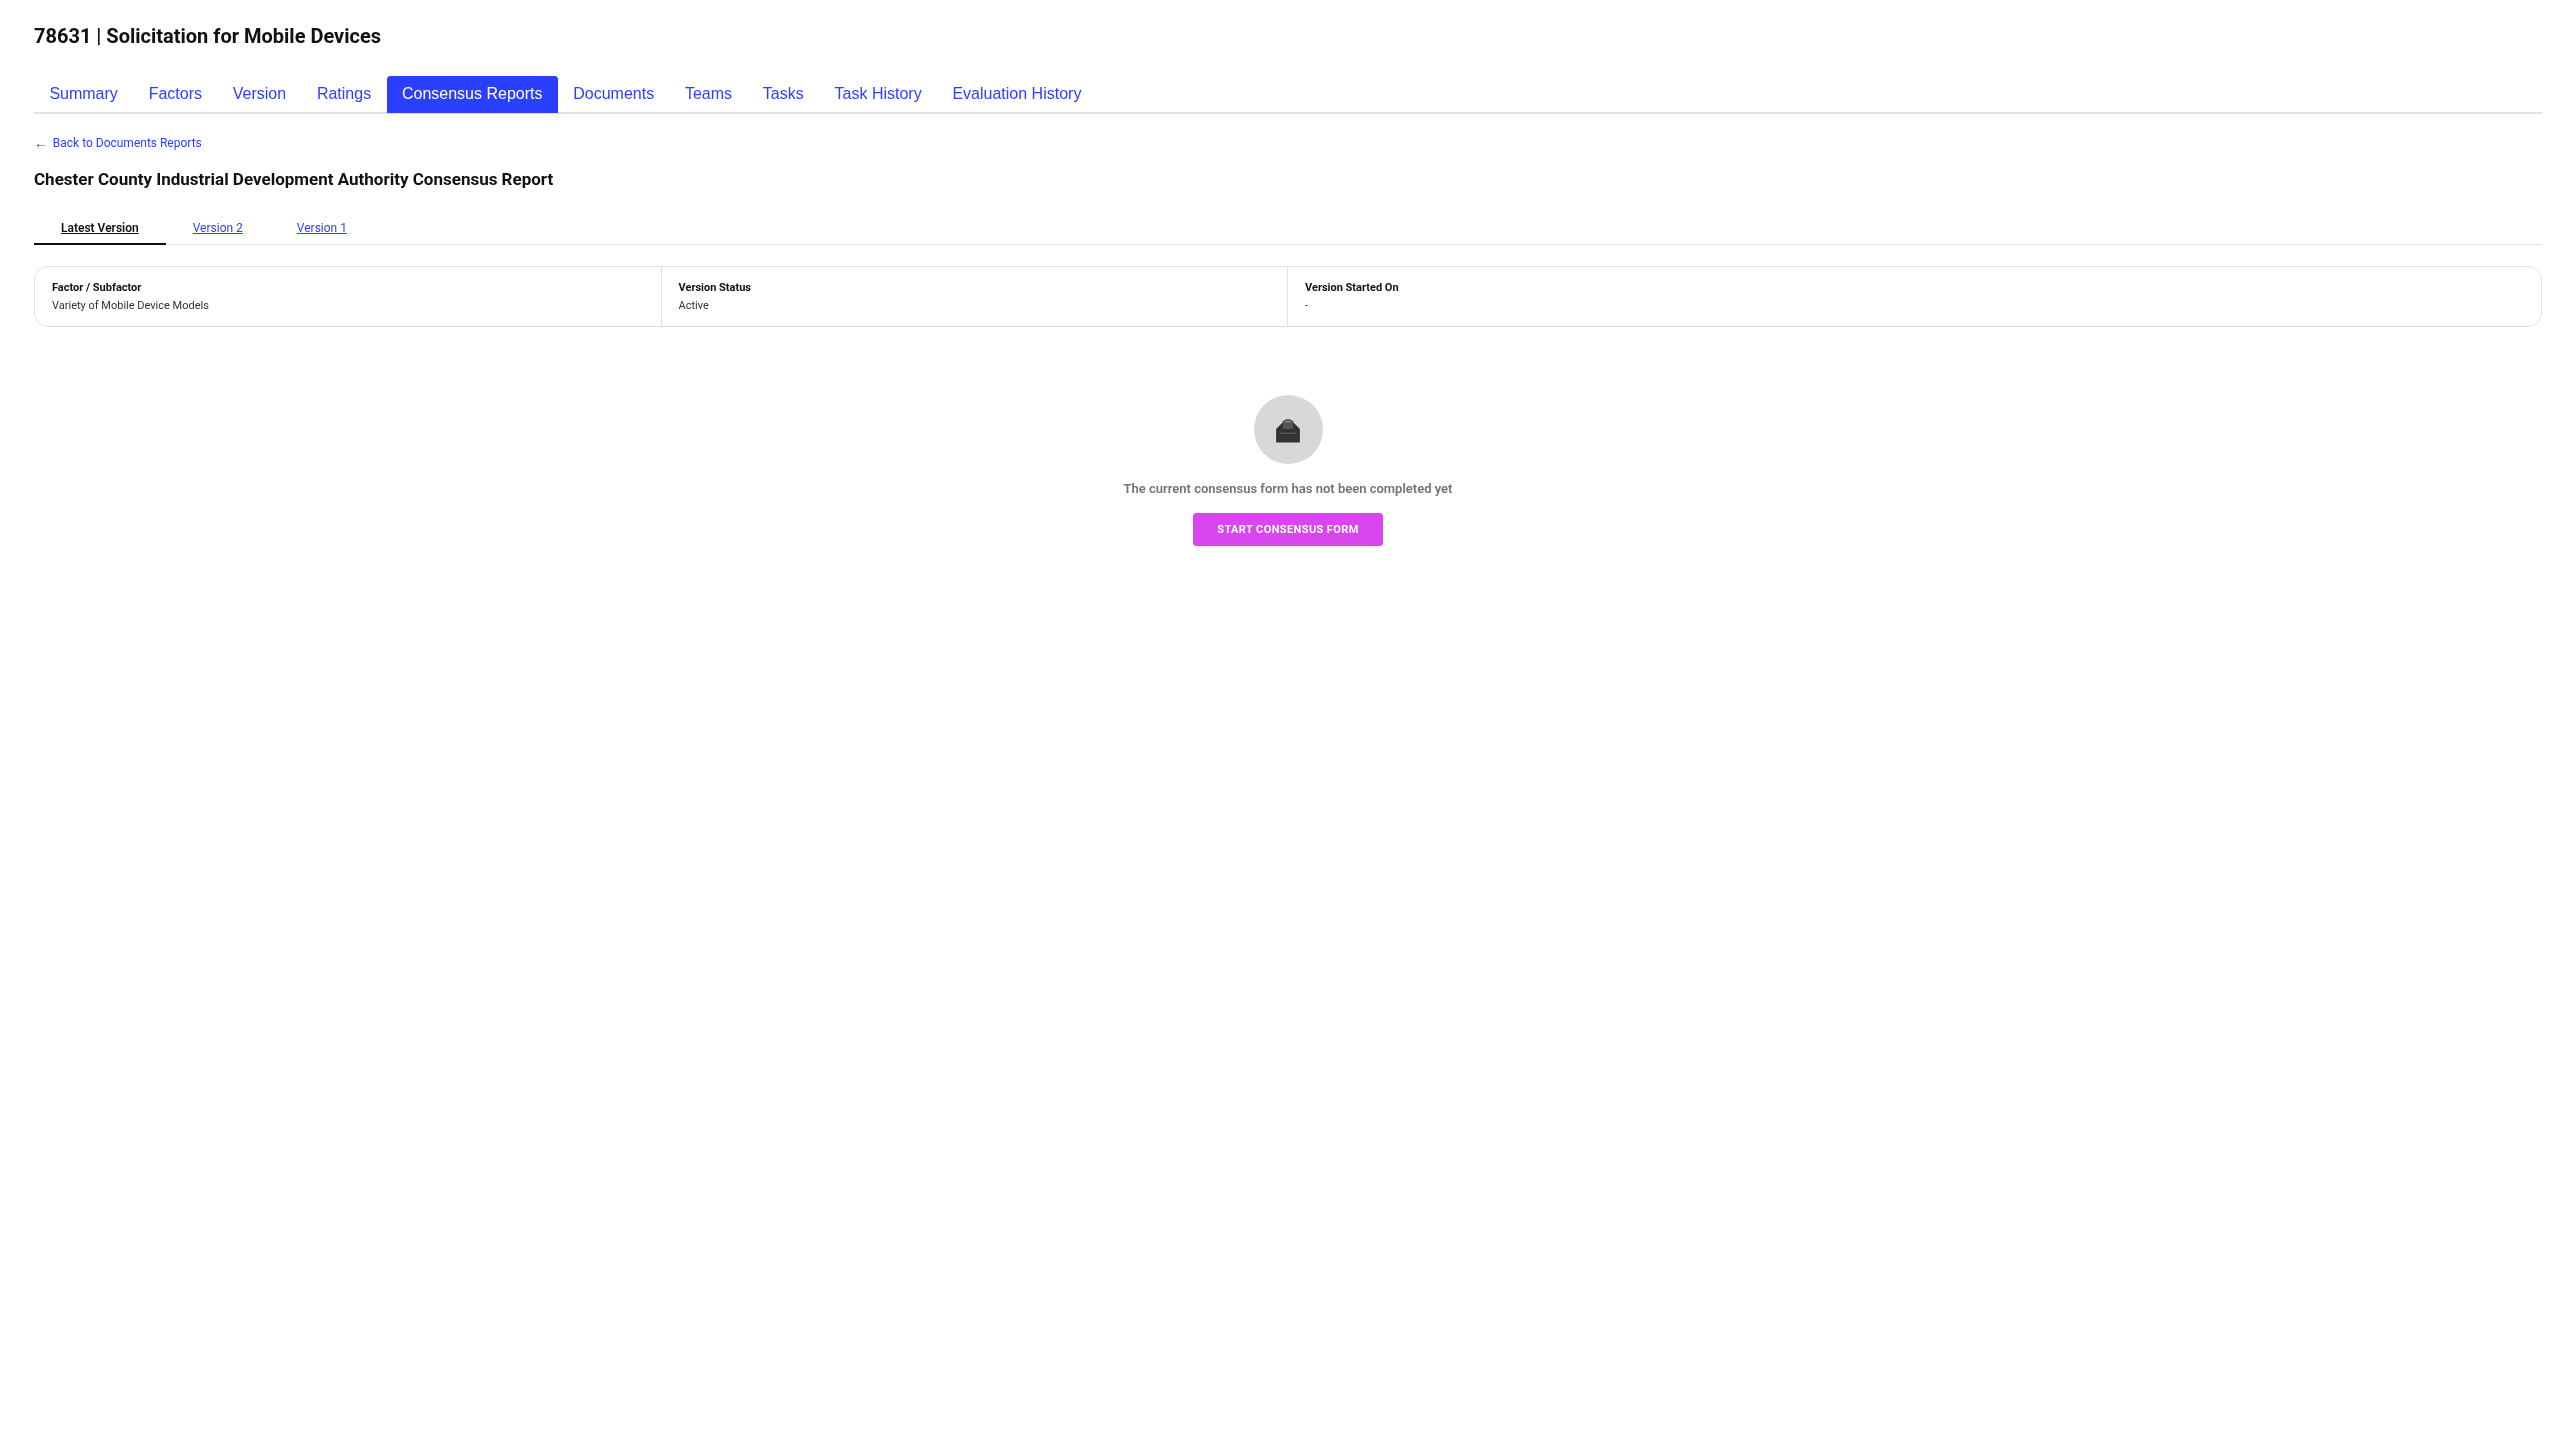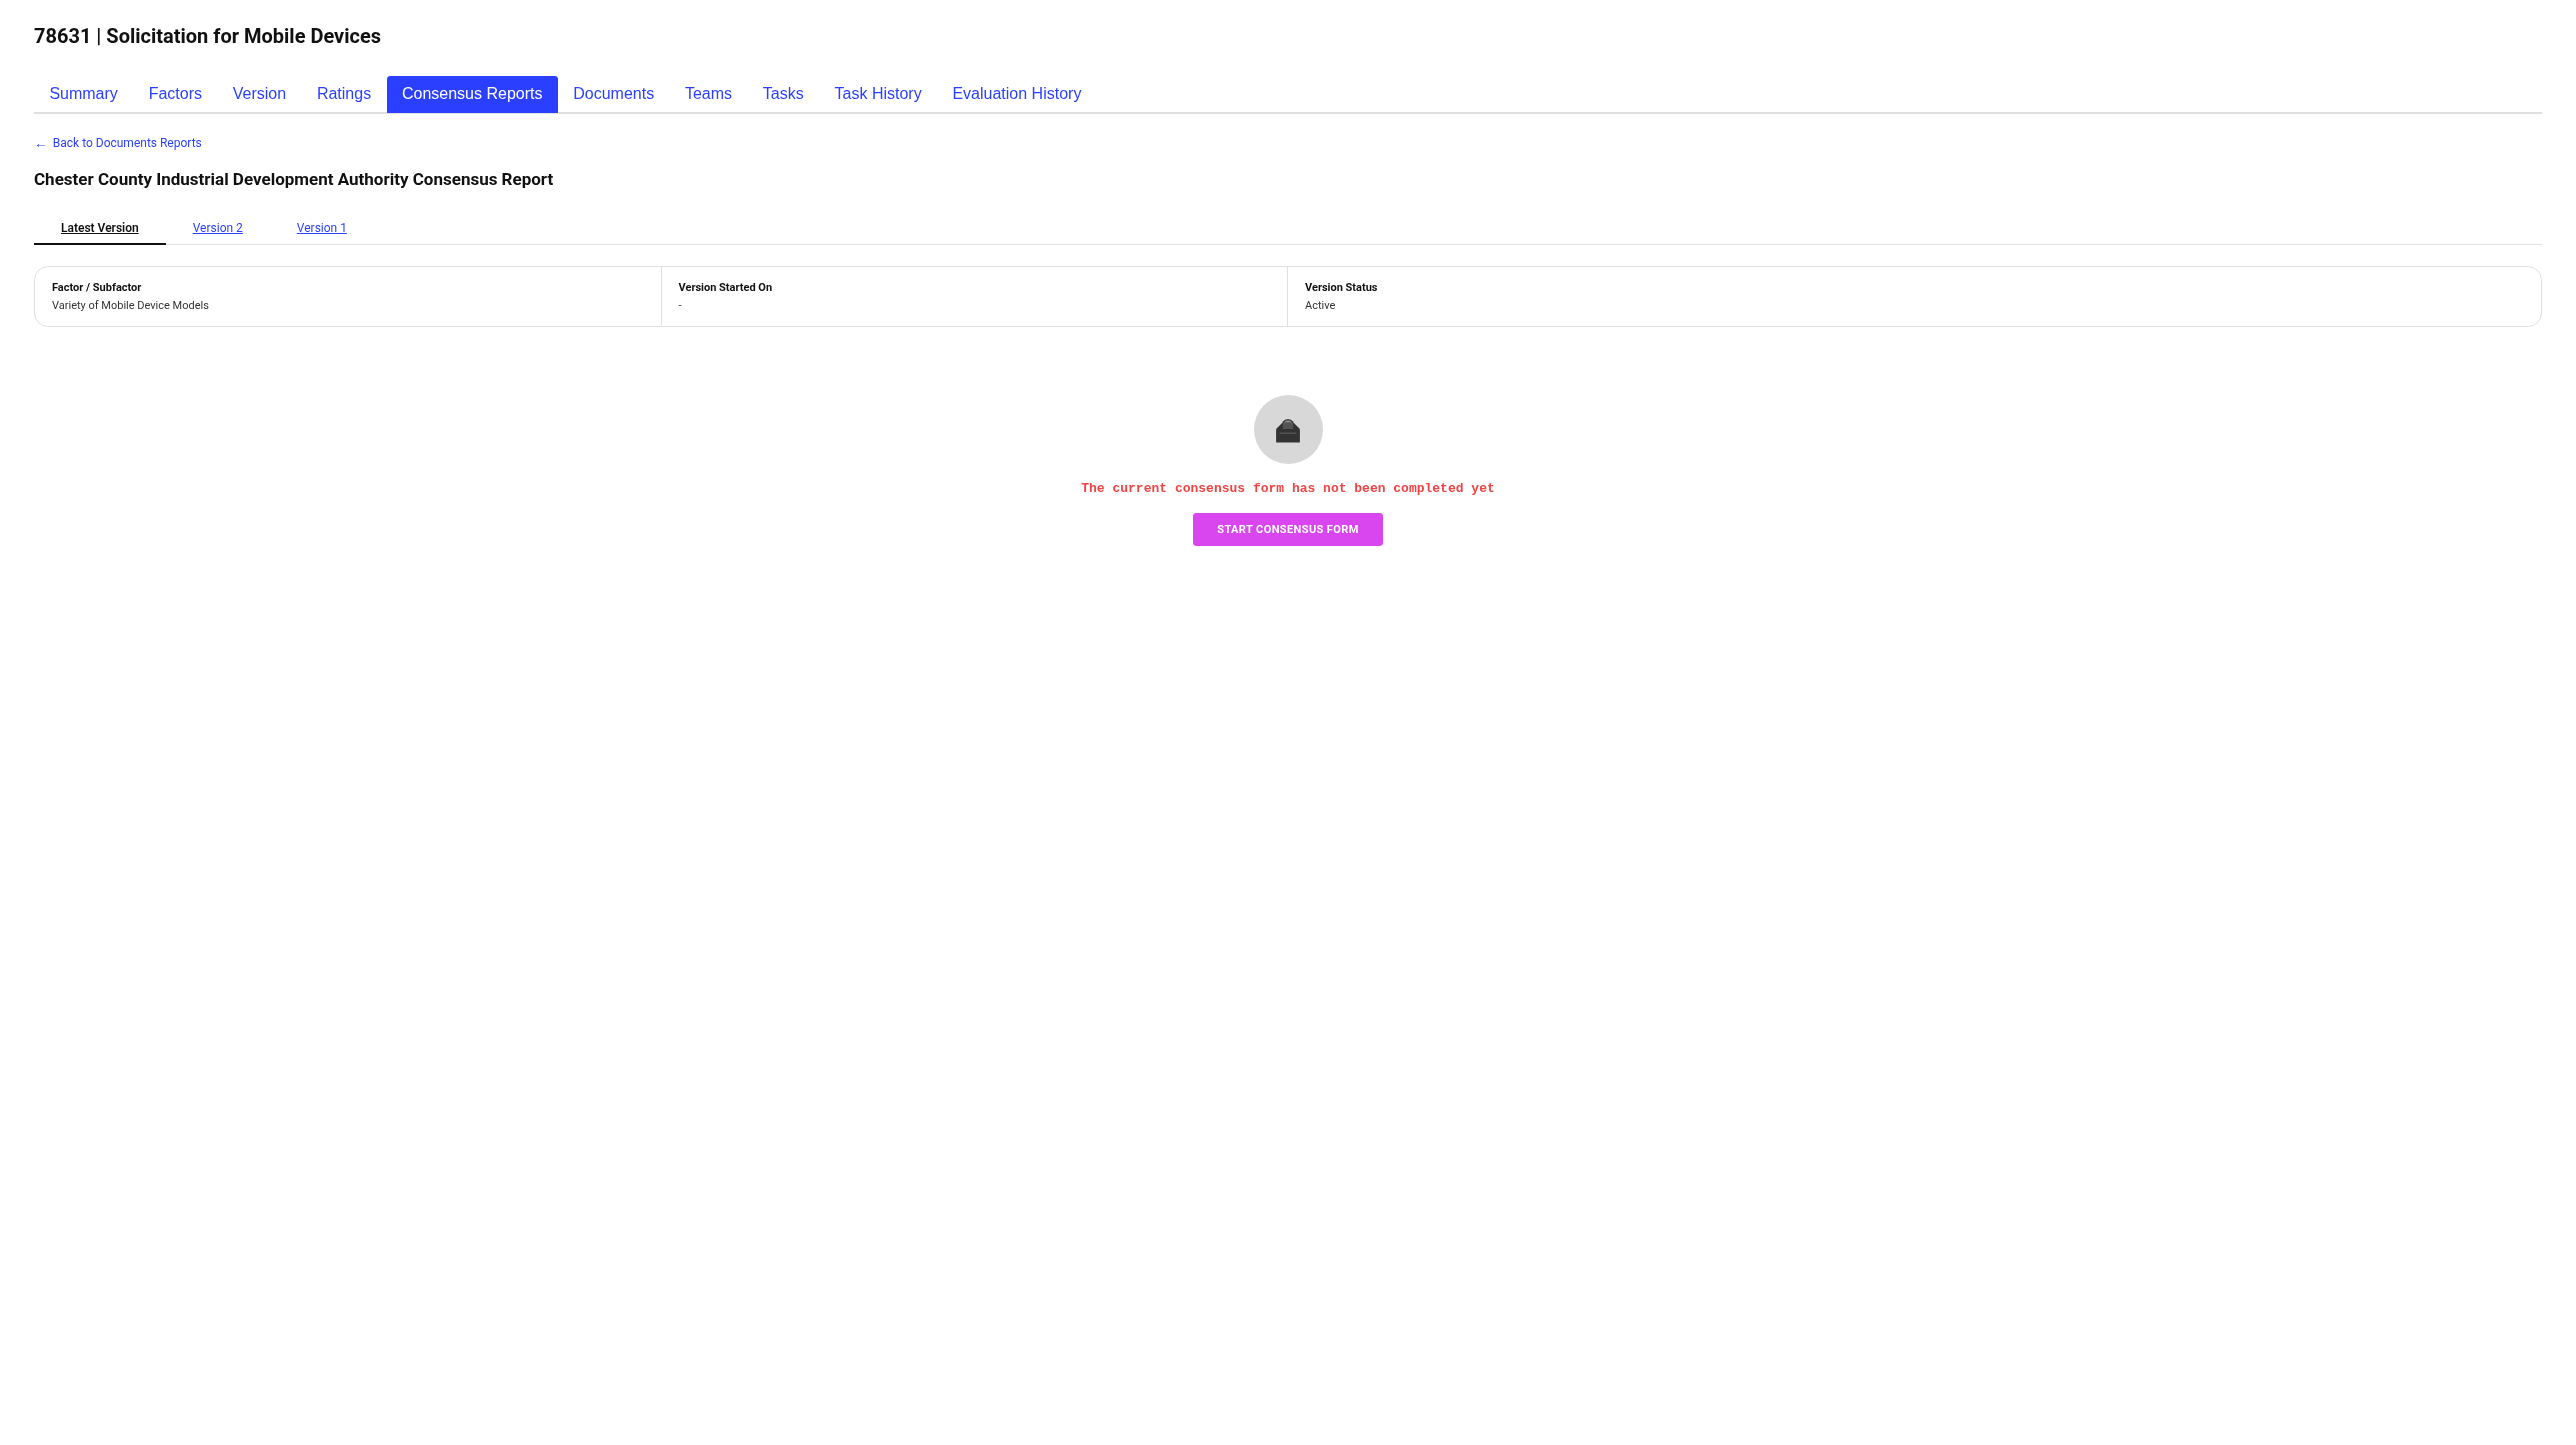--- a/index.html
+++ b/index.html
@@ -143,22 +143,21 @@
       align-items: center;
       justify-content: center;
     }
     .empty-icon-circle svg {
       width: 34px;
       height: 34px;
     }
     .empty-text {
       font-size: 13px;
       font-weight: 600;
-      color: #ef4444;
-      font-family: Liberation Mono, monospace;
+      color: #737373;
     }
     .start-btn {
       background: #d946ef;
       color: #fff;
       border: none;
       border-radius: 3.4px;
       padding: 10.3px 24px;
       font-size: 11px;
       font-weight: 700;
       letter-spacing: 0.4px;
@@ -201,26 +200,26 @@
     <button class="version-tab">Version 2</button>
     <button class="version-tab">Version 1</button>
   </div>
 
   <div class="info-card">
     <div class="info-cell">
       <div class="info-label">Factor / Subfactor</div>
       <div class="info-value">Variety of Mobile Device Models</div>
     </div>
     <div class="info-cell">
+      <div class="info-label">Version Status</div>
+      <div class="info-value">Active</div>
+    </div>
+    <div class="info-cell">
       <div class="info-label">Version Started On</div>
       <div class="info-value">-</div>
-    </div>
-    <div class="info-cell">
-      <div class="info-label">Version Status</div>
-      <div class="info-value">Active</div>
     </div>
   </div>
 
   <div class="empty-state">
     <div class="empty-icon-circle">
       <svg viewBox="0 0 40 40" fill="none" xmlns="http://www.w3.org/2000/svg">
 
         <rect x="6" y="20" width="28" height="16" rx="1" fill="#333"></rect>
         <path d="M6 20 L14 12 H26 L34 20" fill="#333"></path>
         <rect x="14" y="12" width="12" height="8" fill="#555"></rect>

